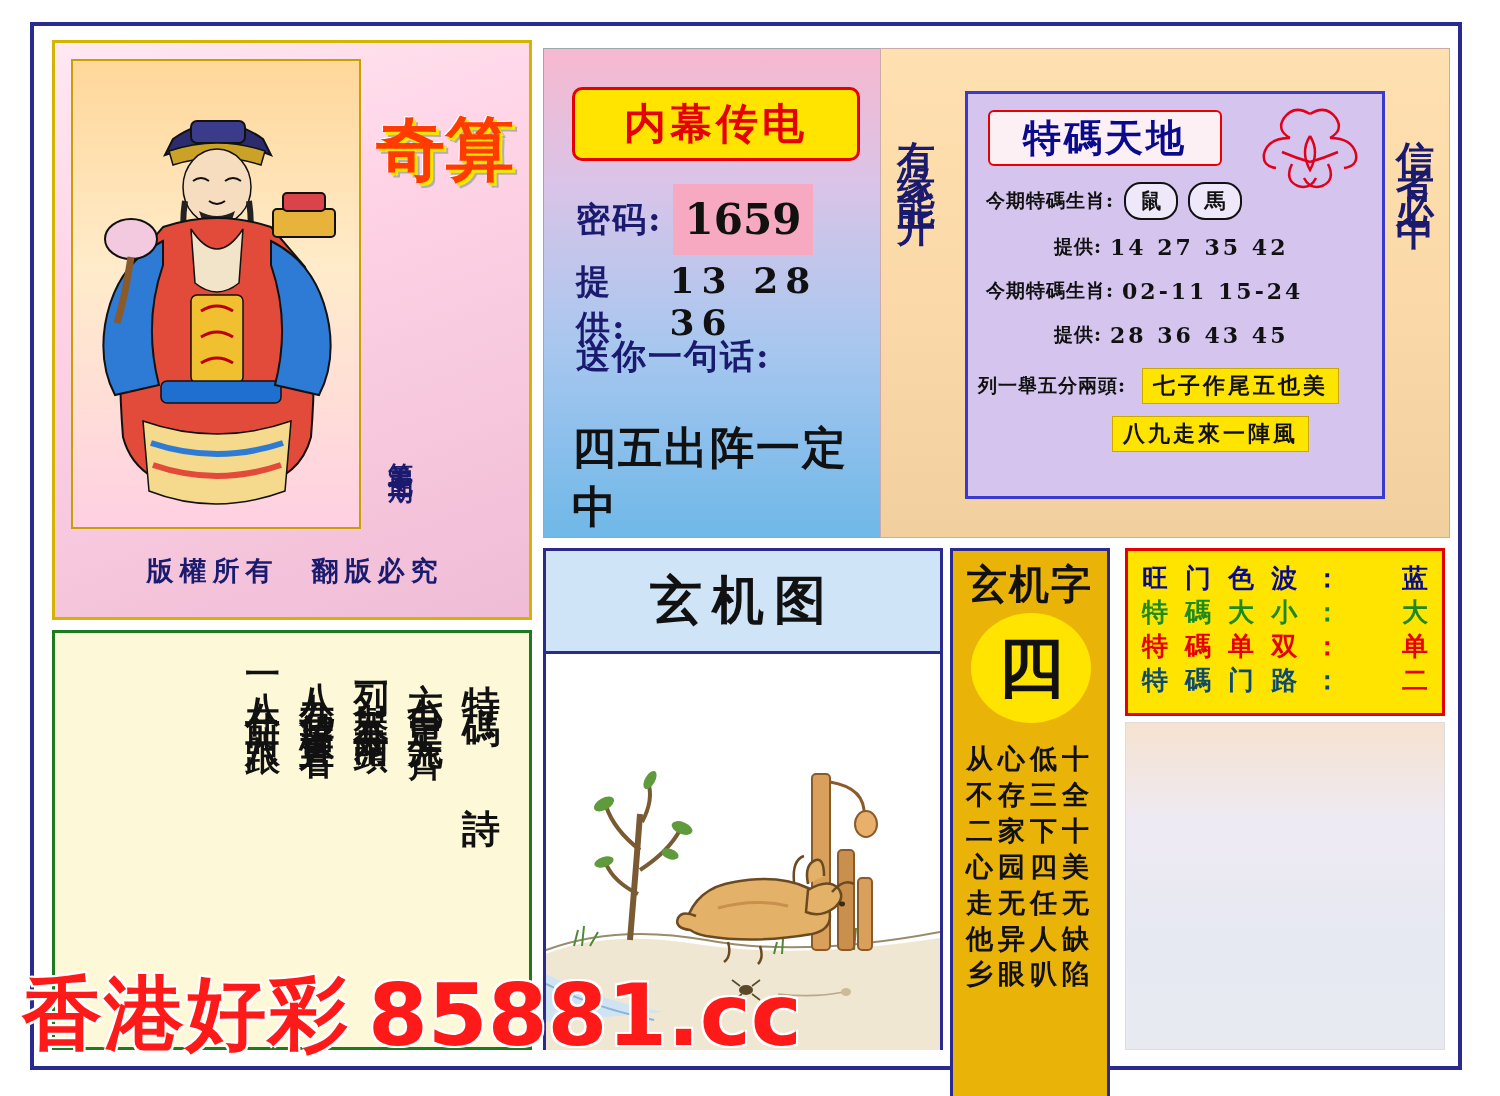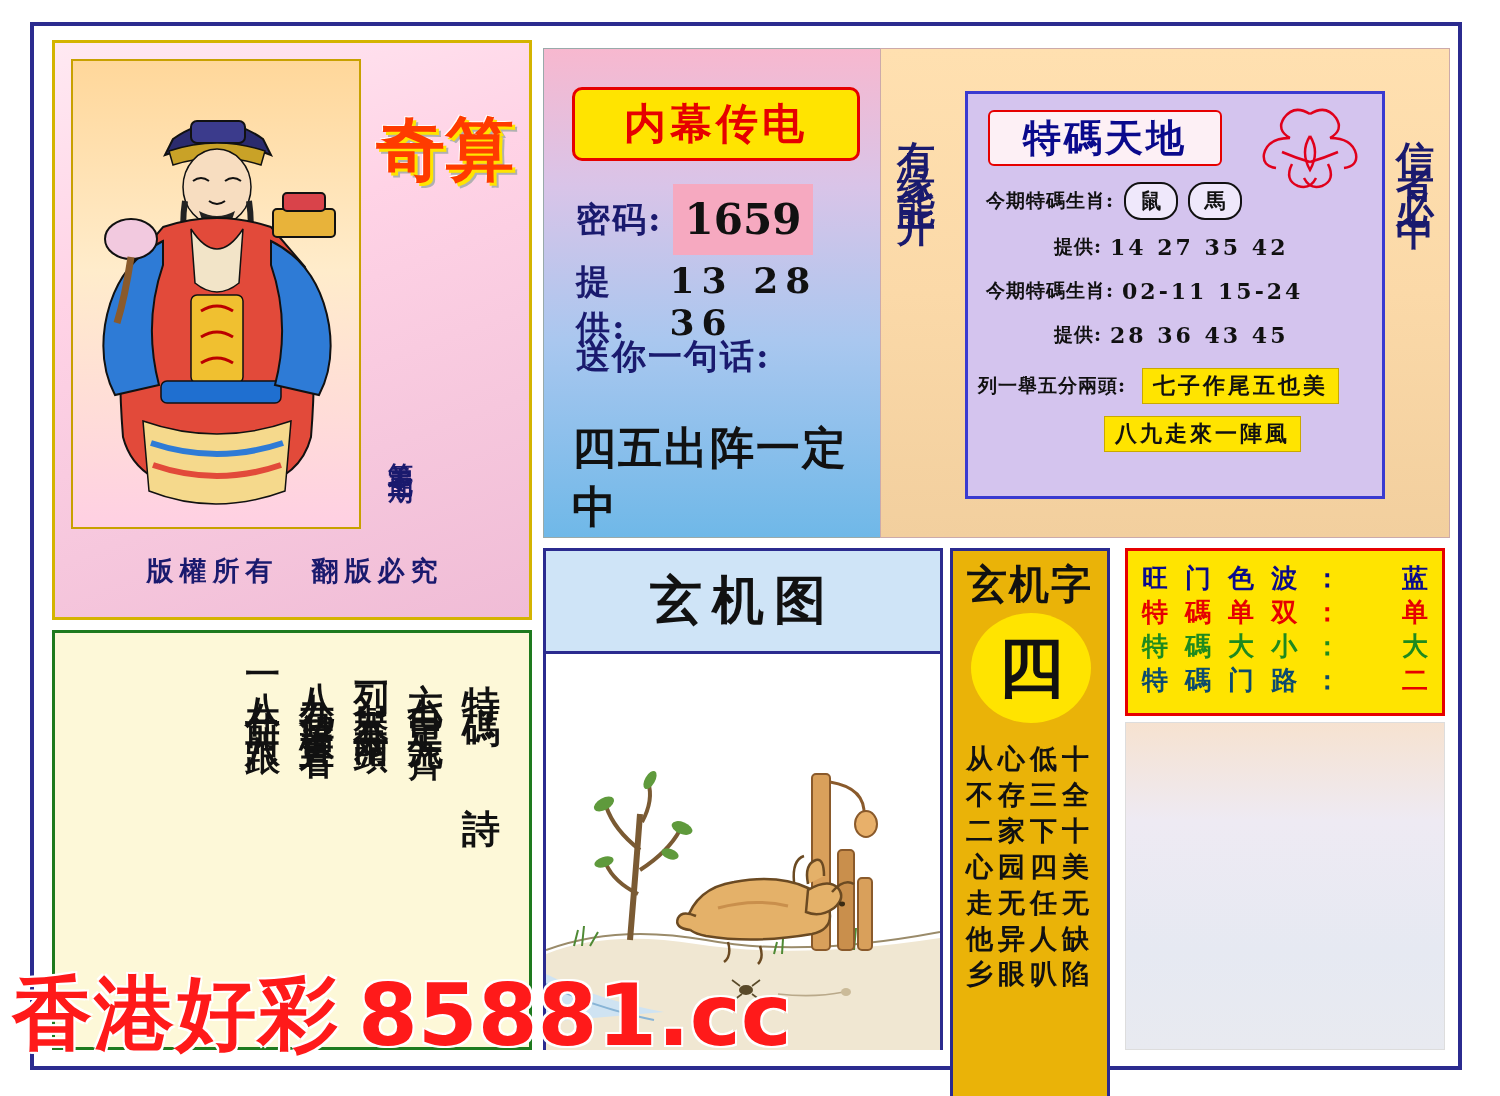--- a/index.html
+++ b/index.html
@@ -190,21 +190,21 @@
   .wang-lbl{font-family:"DejaVu Serif","Liberation Serif",serif;font-size:26px;font-weight:bold;letter-spacing:4px;}
   .wang-val{font-family:"DejaVu Serif","Liberation Serif",serif;font-size:26px;font-weight:bold;}
   .blank-panel{
     position:absolute;left:1125px;top:722px;width:320px;height:328px;
     background:linear-gradient(180deg,#f6e2d0 0%,#eeeaf3 30%,#e6e9f2 70%,#e8eaf0 100%);
     border:1px solid #ddd;box-sizing:border-box;
   }
 
   
   .watermark{
-    position:absolute;left:12px;top:955px;width:1000px;height:120px;
+    position:absolute;left:22px;top:955px;width:1000px;height:120px;
     display:flex;align-items:center;
     font-family:"DejaVu Sans","Liberation Sans",sans-serif;
   }
   .wm-cn{
     font-size:80px;font-weight:bold;color:#ff1a1a;letter-spacing:2px;
     text-shadow:2px 2px 0 #ffffff,-2px -2px 0 #ffffff,2px -2px 0 #fff,-2px 2px 0 #fff;
   }
   .wm-num{
     font-size:86px;font-weight:bold;color:#ff1a1a;margin-left:18px;
     font-family:"DejaVu Sans","Liberation Sans",sans-serif;
@@ -334,21 +334,21 @@
 
       <div class="tema-line" style="left:86px;top:228px;">
         <span class="tema-lbl">提供:</span>
         <span class="tema-val">28  36    43  45</span>
       </div>
 
       <div class="tema-line" style="left:10px;top:274px;">
         <span class="tema-lbl">列一舉五分兩頭:</span>
         <span class="poem-hl" style="margin-left:16px;">七子作尾五也美</span>
       </div>
-      <div class="tema-line" style="left:136px;top:322px;">
+      <div class="tema-line" style="left:144px;top:322px;">
         <span class="poem-hl">八九走來一陣風</span>
       </div>
     </div>
   </div>
 
   <div class="side-left-v">有缘能开</div>
   <div class="side-right-v">信者必中</div>
 
   <div class="xjt-box">
     <div class="xjt-head">
@@ -419,26 +419,26 @@
       <div>乡眼叭陷</div>
     </div>
   </div>
 
   <div class="wang-box">
     <div class="wang-row">
       <span class="wang-lbl" style="color:#0a0a8c">旺 门 色 波 ：</span>
       <span class="wang-val" style="color:#0a0a8c">蓝</span>
     </div>
     <div class="wang-row">
+      <span class="wang-lbl" style="color:#1e8a1e">特 碼 大 小 ：</span>
+      <span class="wang-val" style="color:#1e8a1e">大</span>
+    </div>
+    <div class="wang-row">
       <span class="wang-lbl" style="color:#e60000">特 碼 单 双 ：</span>
       <span class="wang-val" style="color:#e60000">单</span>
-    </div>
-    <div class="wang-row">
-      <span class="wang-lbl" style="color:#1e8a1e">特 碼 大 小 ：</span>
-      <span class="wang-val" style="color:#1e8a1e">大</span>
     </div>
     <div class="wang-row">
       <span class="wang-lbl" style="color:#0c4a6e">特 碼 门 路 ：</span>
       <span class="wang-val" style="color:#e60000">二</span>
     </div>
   </div>
 
   <div class="blank-panel"></div>
 
   <div class="watermark">

